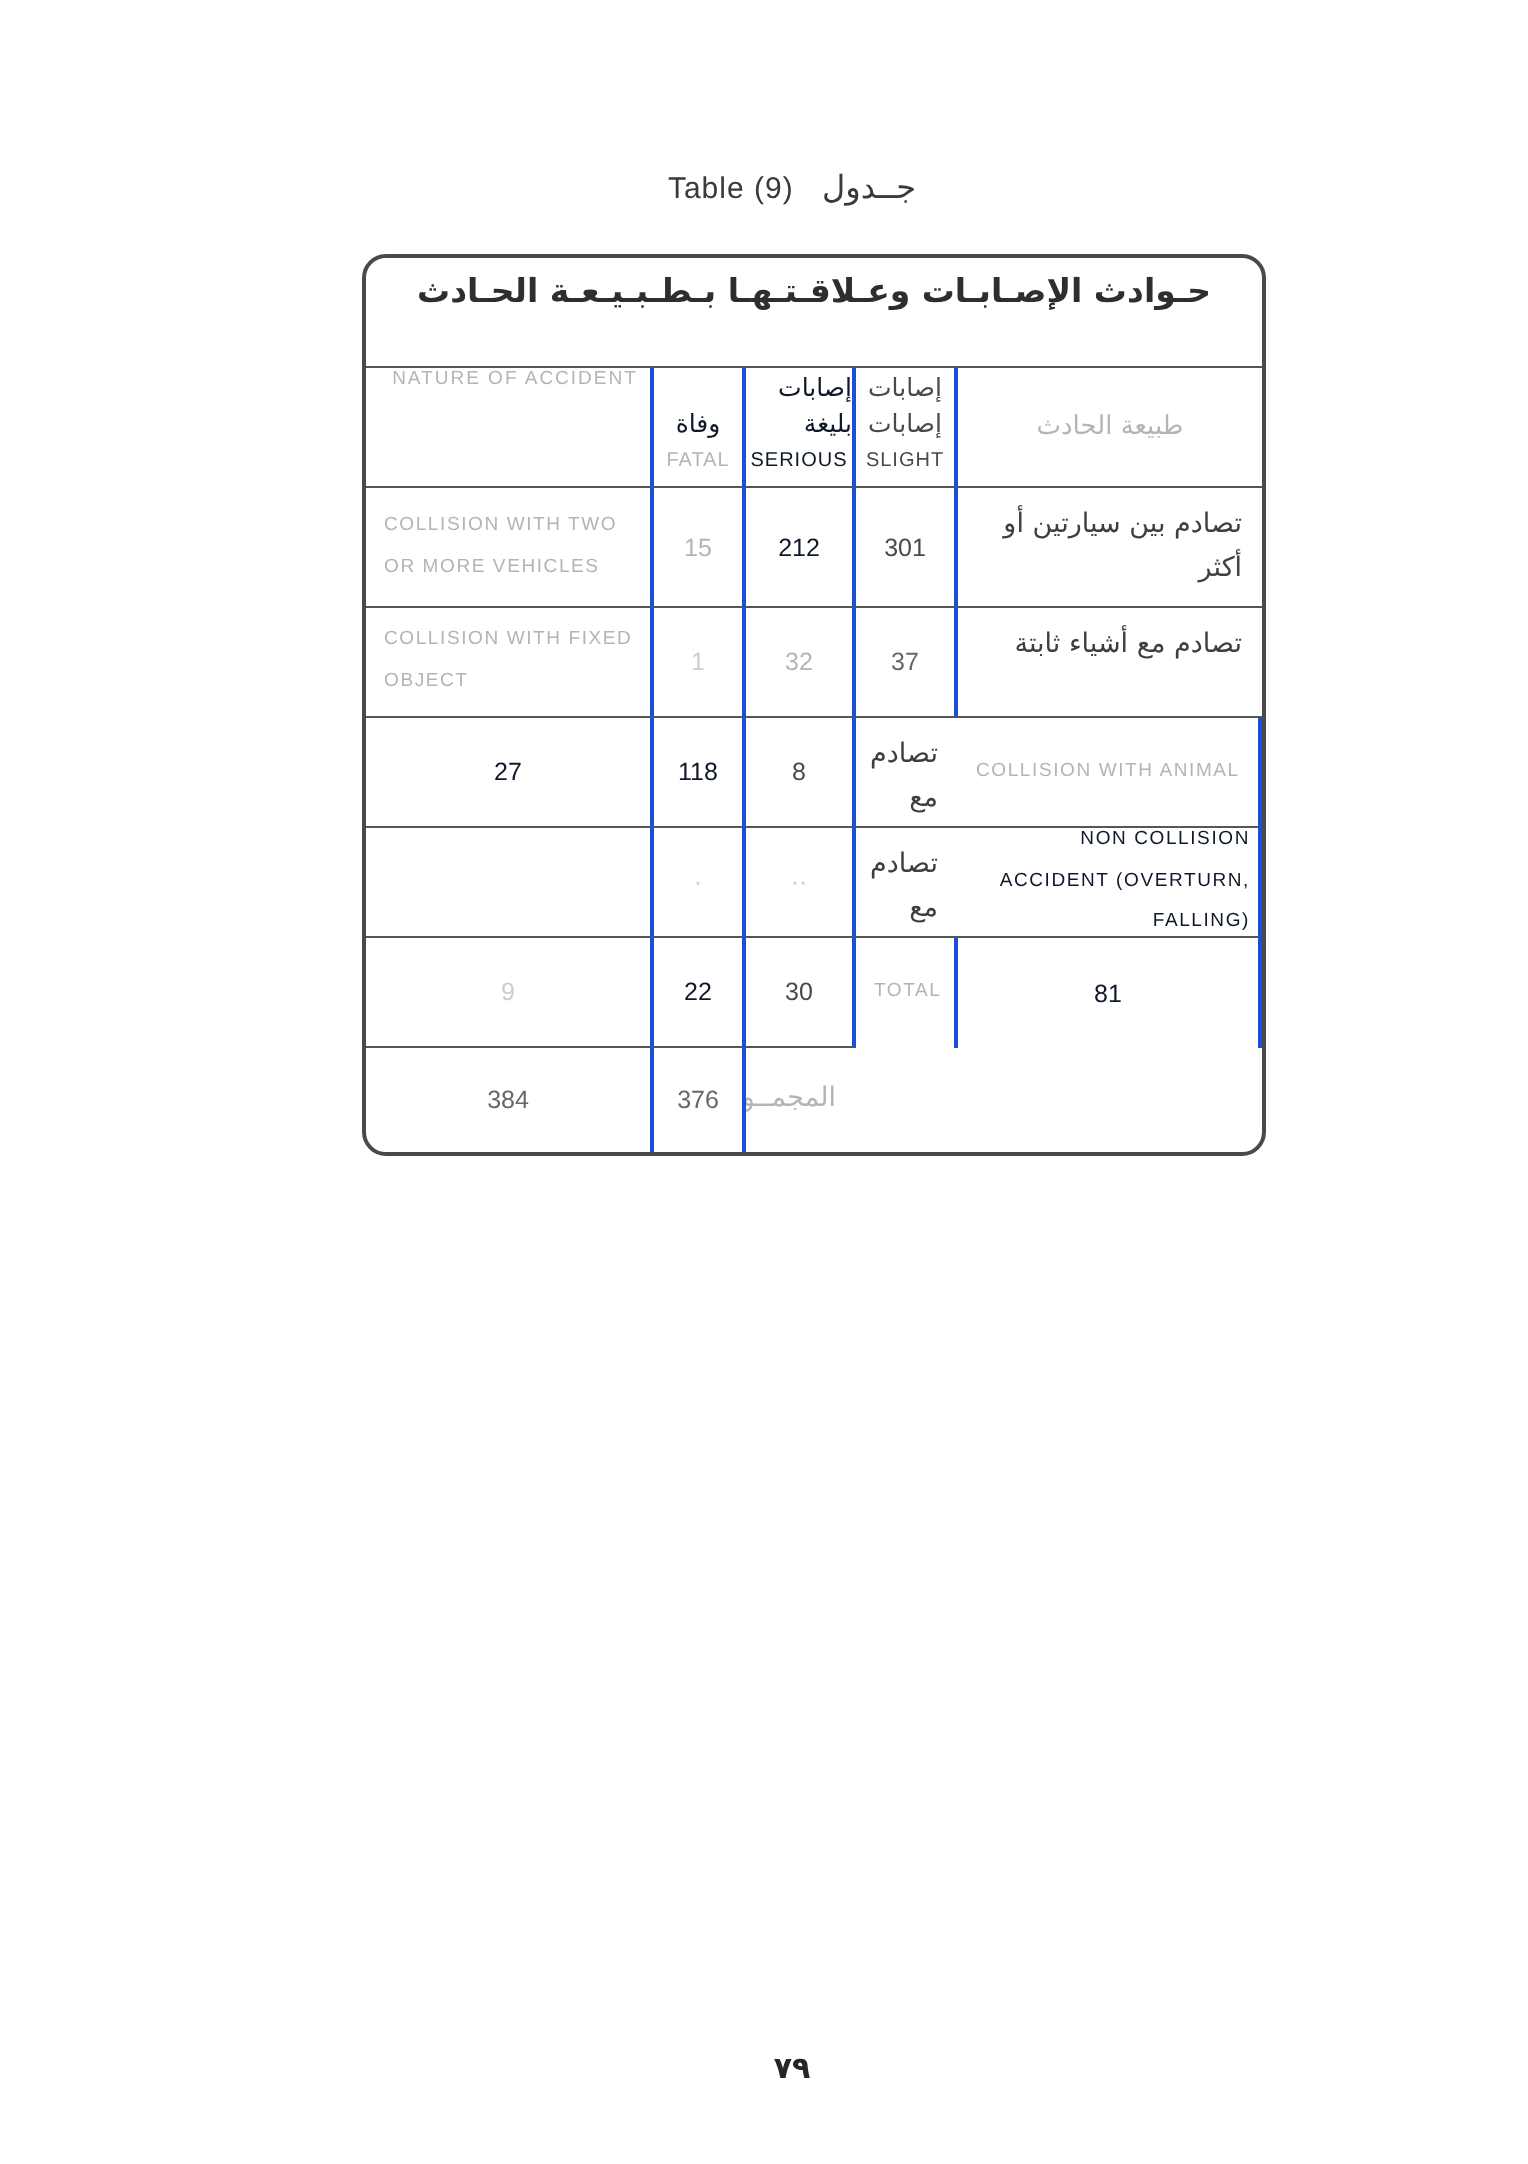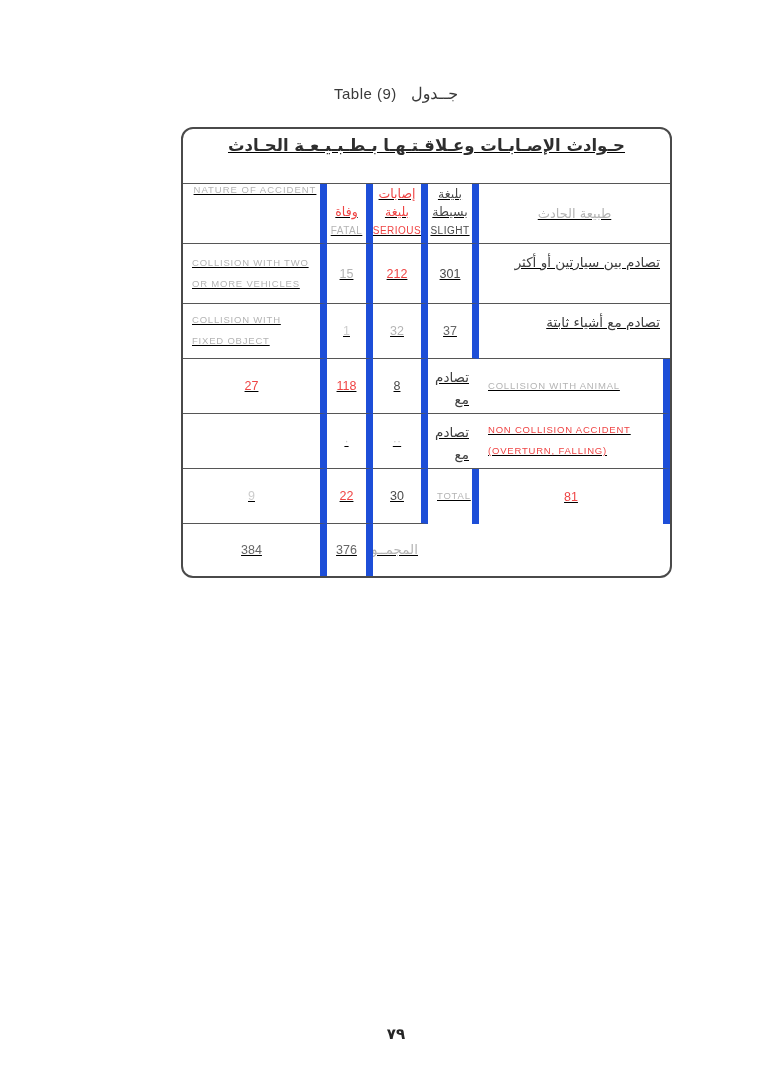--- a/index.html
+++ b/index.html
@@ -9,44 +9,43 @@
     -webkit-font-smoothing:antialiased;
   }
   .doc-title{
     position:absolute;top:84px;left:182px;width:428px;text-align:center;
     color:#3a3a3a;font-size:15px;
   }
   .doc-title .en{letter-spacing:.5px;}
   .doc-title .ar{font-family:Liberation Serif, serif;font-size:16px;margin-left:10px;}
 
   .table-box{
-    position:absolute;left:181px;top:127px;width:491px;height:451px;
+    position:absolute;left:181px;top:127px;width:452px;height:451px;
     border:2px solid #4a4a4a;border-radius:12px;overflow:hidden;background:#fff;
     box-sizing:border-box;
-    text-decoration:underline;
   }
   .t-head{
     height:55px;border-bottom:1px solid #565656;box-sizing:border-box;
     display:flex;flex-direction:column;align-items:center;justify-content:flex-start;
     padding-top:7px;
   }
   .t-head .ar{
     font-family:"DejaVu Sans",sans-serif;font-size:16.5px;font-weight:bold;color:#2e2e2e;
     direction:rtl;
   }
   .t-head .en{
     font-size:10.5px;color:#6f6f6f;letter-spacing:2.5px;word-spacing:7px;margin-top:5px;
   }
   .grid{
     display:grid;height:392px;
     grid-template-columns:144px 46px 55px 51px 1fr;
     grid-template-rows:60px 60px 55px 55px 55px 55px auto;
   }
   .c{
-    border-right:7px solid #1d4ed8;border-bottom:1px solid #565656;
+    border-right:2px solid #1d4ed8;border-bottom:1px solid #565656;
     box-sizing:border-box;display:flex;overflow:hidden;
   }
   .lastcol{border-right:none;}
   .lastrow{border-bottom:none;}
   .cell-en{
     flex-direction:column;justify-content:center;
     padding:2px 4px 2px 9px;
     font-size:9.5px;letter-spacing:.8px;line-height:2.2;
   }
   .cell-num{align-items:center;justify-content:center;font-size:12.5px;}
@@ -65,21 +64,21 @@
   }
   .hdr .h-en{font-size:10px;letter-spacing:.5px;margin-top:3px;}
   .hdr-nature-en{align-items:flex-start;justify-content:center;padding:0 2px 0 9px;
     font-size:9.5px;letter-spacing:1px;}
   .hdr-nature-ar{align-items:center;justify-content:center;
     font-family:"DejaVu Sans",sans-serif;direction:rtl;font-size:13px;padding:0;}
 
   
   .f0{color:#cdcdcd;}
   .f1{color:#b4b4b4;}
-  .f2{color:#ef4444;}
+  .f2{color:#0f172a;text-align:right;}
   .f3{color:#666666;}
   .f4{color:#4a4a4a;}
 
   .page-number{
     position:absolute;top:1025px;left:356px;width:80px;text-align:center;
     font-family:"DejaVu Sans",sans-serif;font-weight:bold;font-size:15px;color:#262626;
   }
 </style>
 </head>
 <body>
@@ -99,21 +98,21 @@
     <div class="c hdr-nature-en f1">NATURE OF ACCIDENT</div>
     <div class="c hdr">
       <span class="h-ar f2">وفاة</span>
       <span class="h-en f1">FATAL</span>
     </div>
     <div class="c hdr">
       <span class="h-ar f2">إصابات بليغة</span>
       <span class="h-en f2">SERIOUS</span>
     </div>
     <div class="c hdr">
-      <span class="h-ar f4">بليغة بسيطة</span>
+      <span class="h-ar f4">إصابات إصابات</span>
       <span class="h-en f4">SLIGHT</span>
     </div>
     <div class="c hdr-nature-ar f1 lastcol">طبيعة الحادث</div>
 
     <div class="c cell-en f1">COLLISION WITH TWO OR MORE VEHICLES</div>
     <div class="c cell-num f1">15</div>
     <div class="c cell-num f2">212</div>
     <div class="c cell-num f4">301</div>
     <div class="c cell-ar lastcol">تصادم بين سيارتين أو أكثر</div>
 

